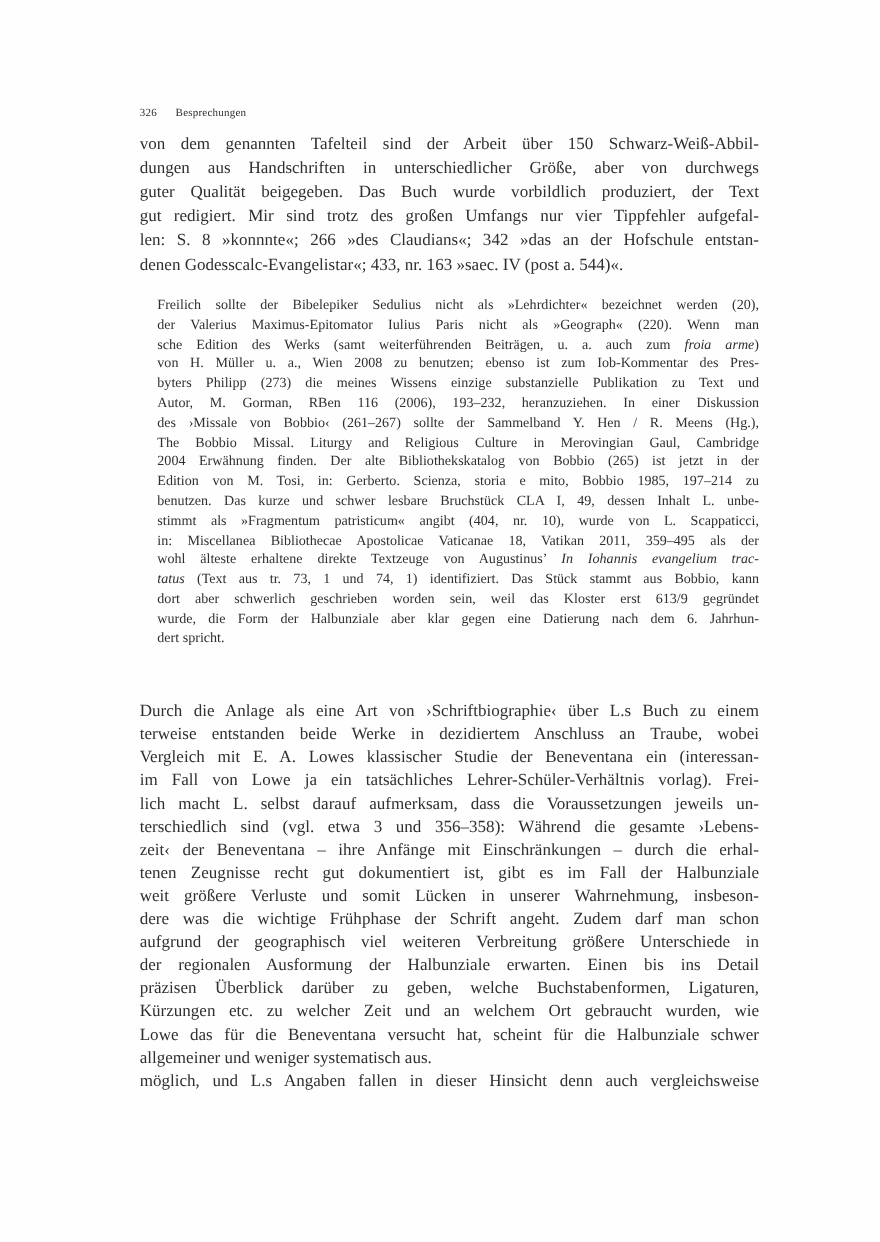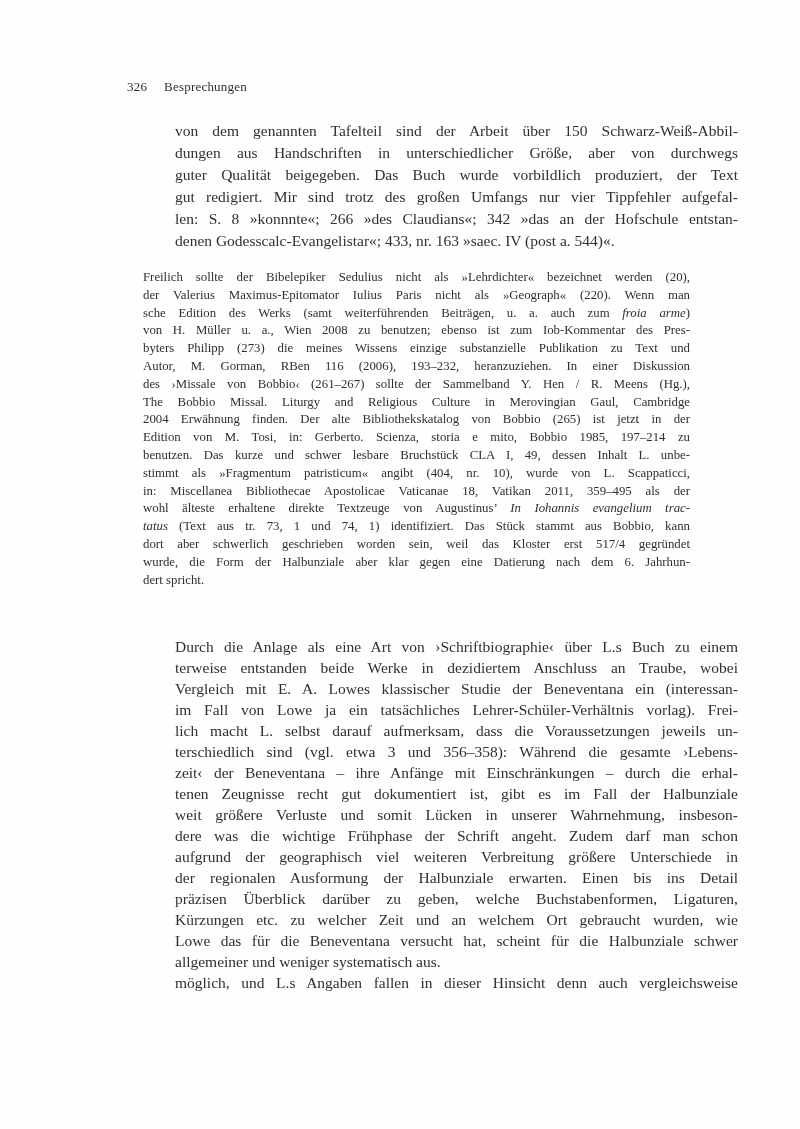--- a/index.html
+++ b/index.html
@@ -11,43 +11,42 @@
     position: relative;
     width: 800px;
     height: 1129px;
     background: #fefefe;
     color: #2f2f2f;
     font-family: "Liberation Serif", "DejaVu Serif", serif;
     overflow: hidden;
   }
   .running-head {
     position: absolute;
-    top: 79px;
+    top: 97px;
     left: 127px;
-    font-size: 13px;
+    font-size: 10px;
     letter-spacing: 0.2px;
     white-space: nowrap;
   }
   .pagenum {
     display: inline-block;
     margin-right: 17px;
   }
   .para {
     position: absolute;
   }
   .para .line {
     text-align: justify;
     text-align-last: justify;
   }
   .para .line.last {
     text-align-last: left;
   }
   .body-text {
     font-size: 15.5px;
-    margin-left: 48px;
   }
   .body-text .line {
     line-height: 22px;
     height: 22px;
   }
   .body-text.p2 .line {
     line-height: 21px;
     height: 21px;
   }
   .small-text {
@@ -88,21 +87,21 @@
       <div class="line"><span>Autor, M. Gorman, RBen 116 (2006), 193–232, heranzuziehen. In einer Diskussion</span></div>
       <div class="line"><span>des ›Missale von Bobbio‹ (261–267) sollte der Sammelband Y. Hen / R. Meens (Hg.),</span></div>
       <div class="line"><span>The Bobbio Missal. Liturgy and Religious Culture in Merovingian Gaul, Cambridge</span></div>
       <div class="line"><span>2004 Erwähnung finden. Der alte Bibliothekskatalog von Bobbio (265) ist jetzt in der</span></div>
       <div class="line"><span>Edition von M. Tosi, in: Gerberto. Scienza, storia e mito, Bobbio 1985, 197–214 zu</span></div>
       <div class="line"><span>benutzen. Das kurze und schwer lesbare Bruchstück CLA I, 49, dessen Inhalt L. unbe-</span></div>
       <div class="line"><span>stimmt als »Fragmentum patristicum« angibt (404, nr. 10), wurde von L. Scappaticci,</span></div>
       <div class="line"><span>in: Miscellanea Bibliothecae Apostolicae Vaticanae 18, Vatikan 2011, 359–495 als der</span></div>
       <div class="line"><span>wohl älteste erhaltene direkte Textzeuge von Augustinus’ </span><span class="it">In Iohannis evangelium trac-</span></div>
       <div class="line"><span class="it">tatus</span><span> (Text aus tr. 73, 1 und 74, 1) identifiziert. Das Stück stammt aus Bobbio, kann</span></div>
-      <div class="line"><span>dort aber schwerlich geschrieben worden sein, weil das Kloster erst 517/4 gegründet</span></div>
+      <div class="line"><span>dort aber schwerlich geschrieben worden sein, weil das Kloster erst 613/9 gegründet</span></div>
       <div class="line"><span>wurde, die Form der Halbunziale aber klar gegen eine Datierung nach dem 6. Jahrhun-</span></div>
       <div class="line last"><span>dert spricht.</span></div>
     </div>
 
   <div class="para body-text p2" style="top:636px; left:127px; width:563px;">
       <div class="line"><span>Durch die Anlage als eine Art von ›Schriftbiographie‹ über L.s Buch zu einem</span></div>
       <div class="line"><span>terweise entstanden beide Werke in dezidiertem Anschluss an Traube, wobei</span></div>
       <div class="line"><span>Vergleich mit E. A. Lowes klassischer Studie der Beneventana ein (interessan-</span></div>
       <div class="line"><span>im Fall von Lowe ja ein tatsächliches Lehrer-Schüler-Verhältnis vorlag). Frei-</span></div>
       <div class="line"><span>lich macht L. selbst darauf aufmerksam, dass die Voraussetzungen jeweils un-</span></div>

